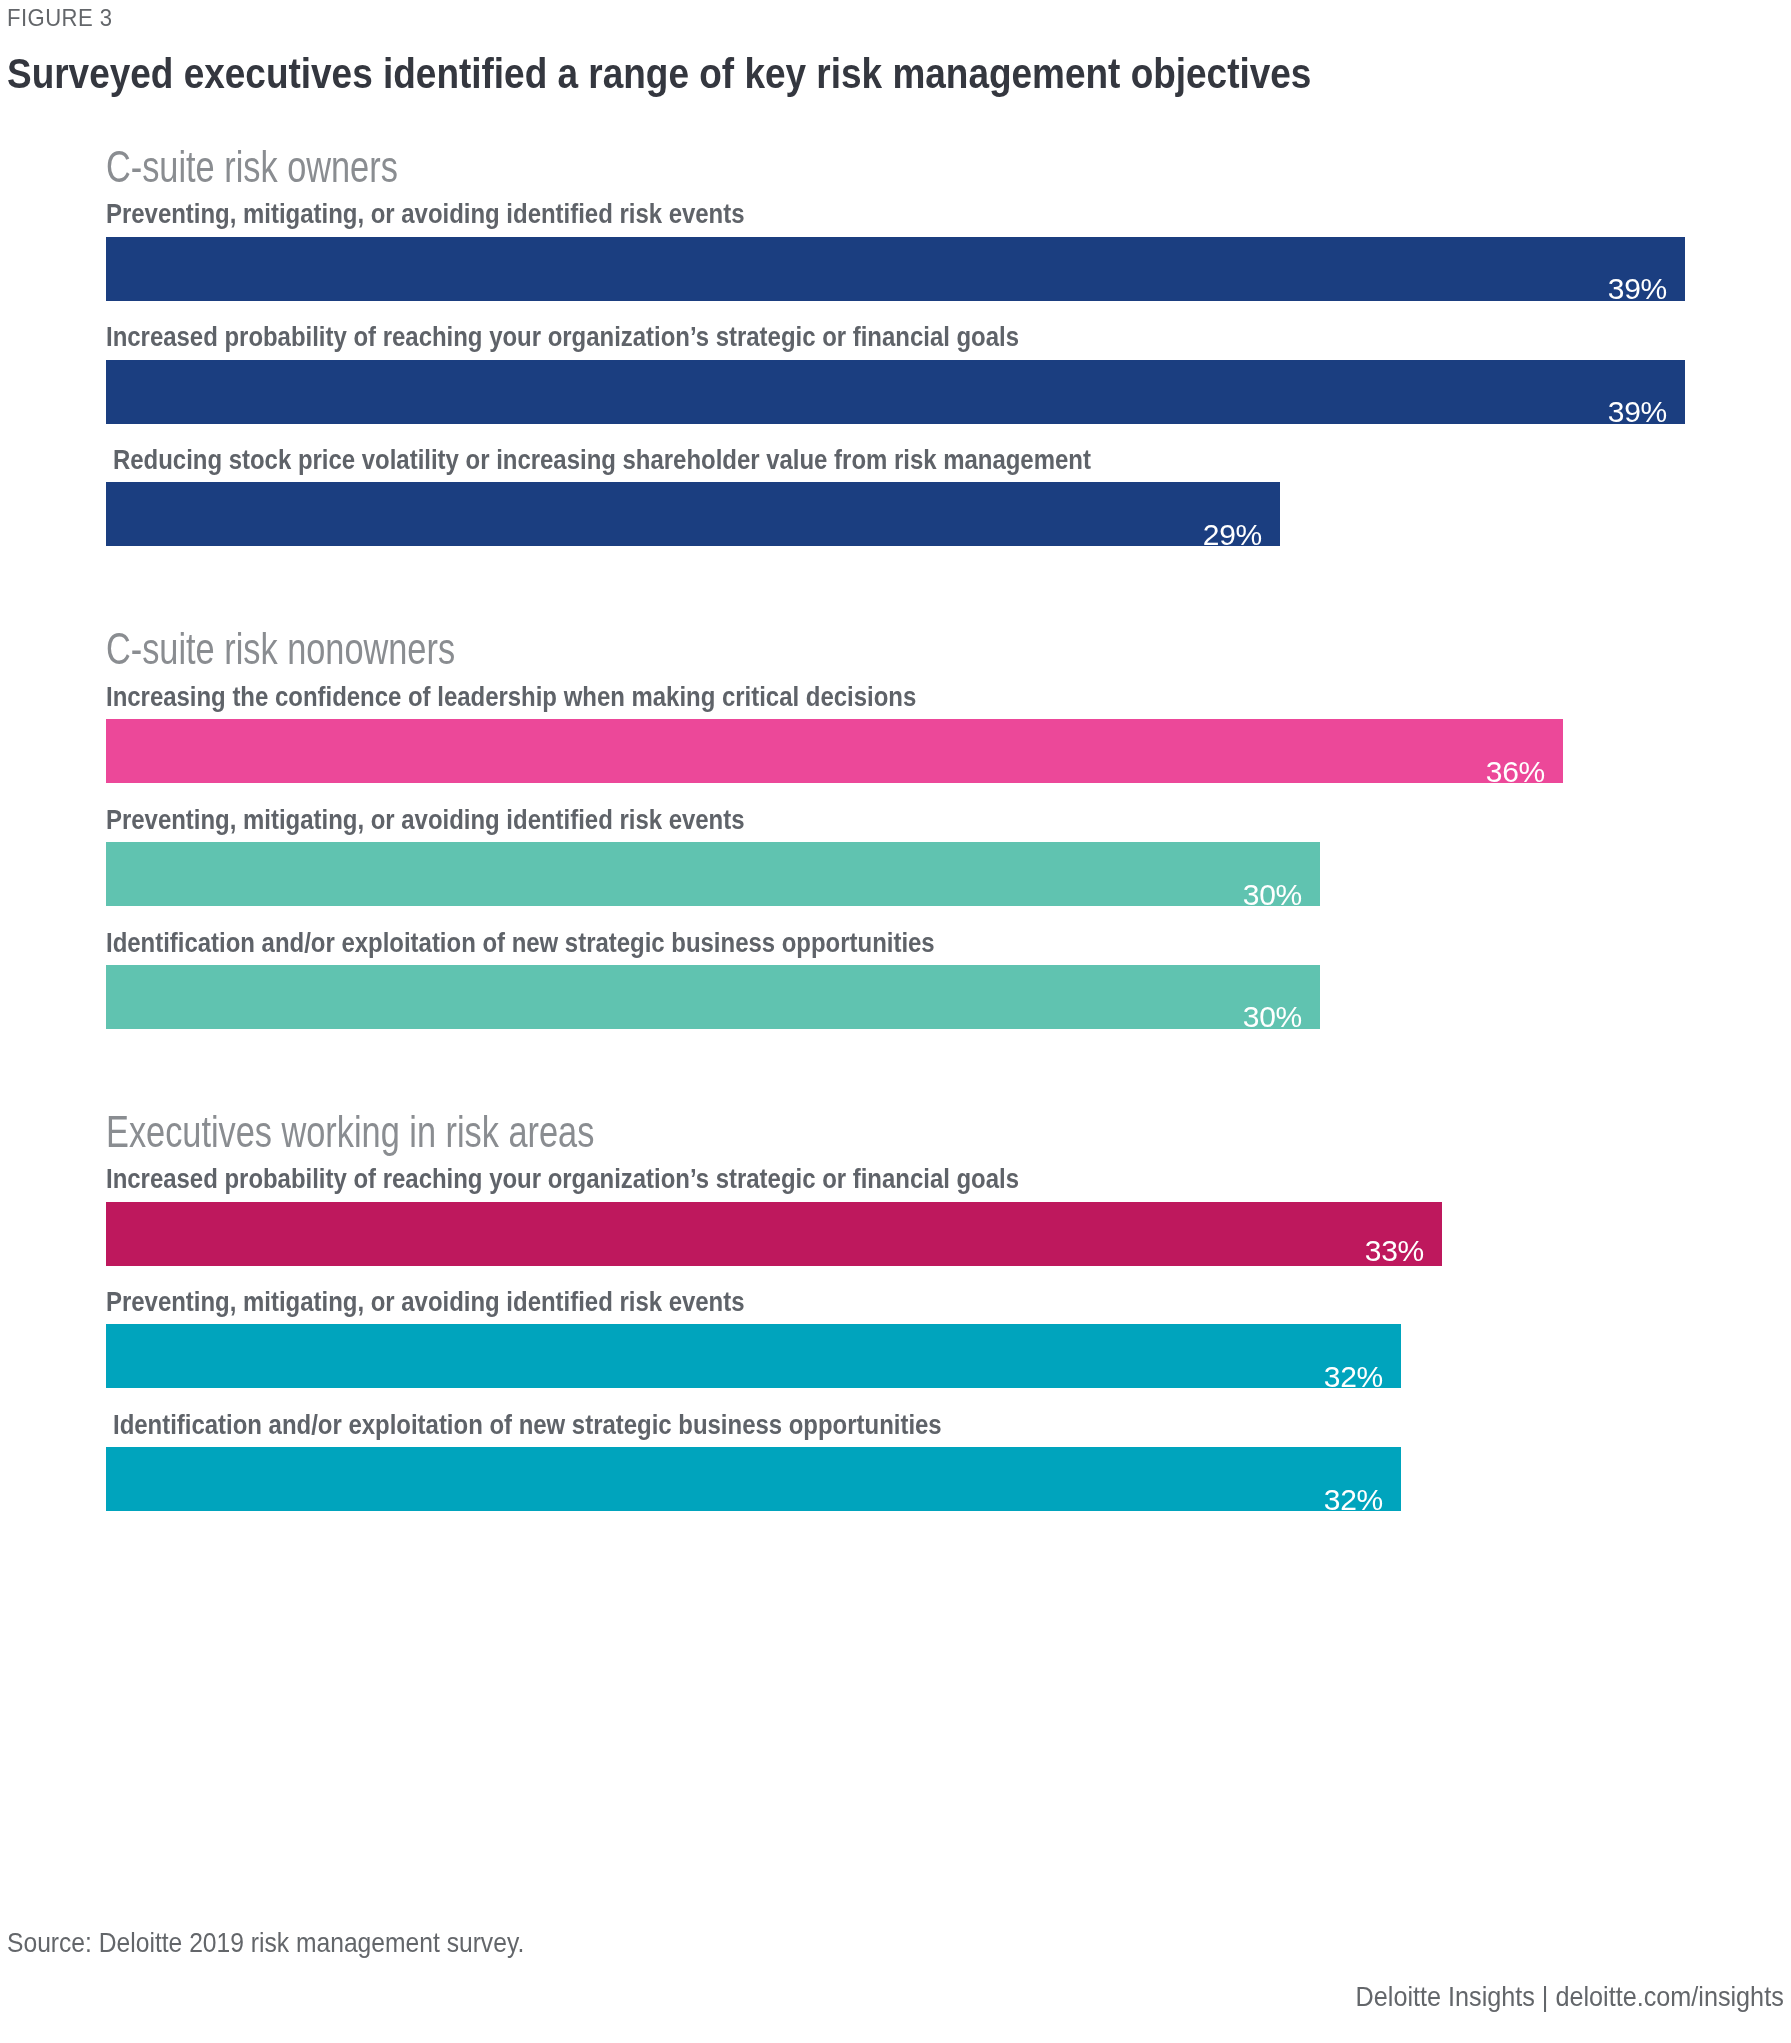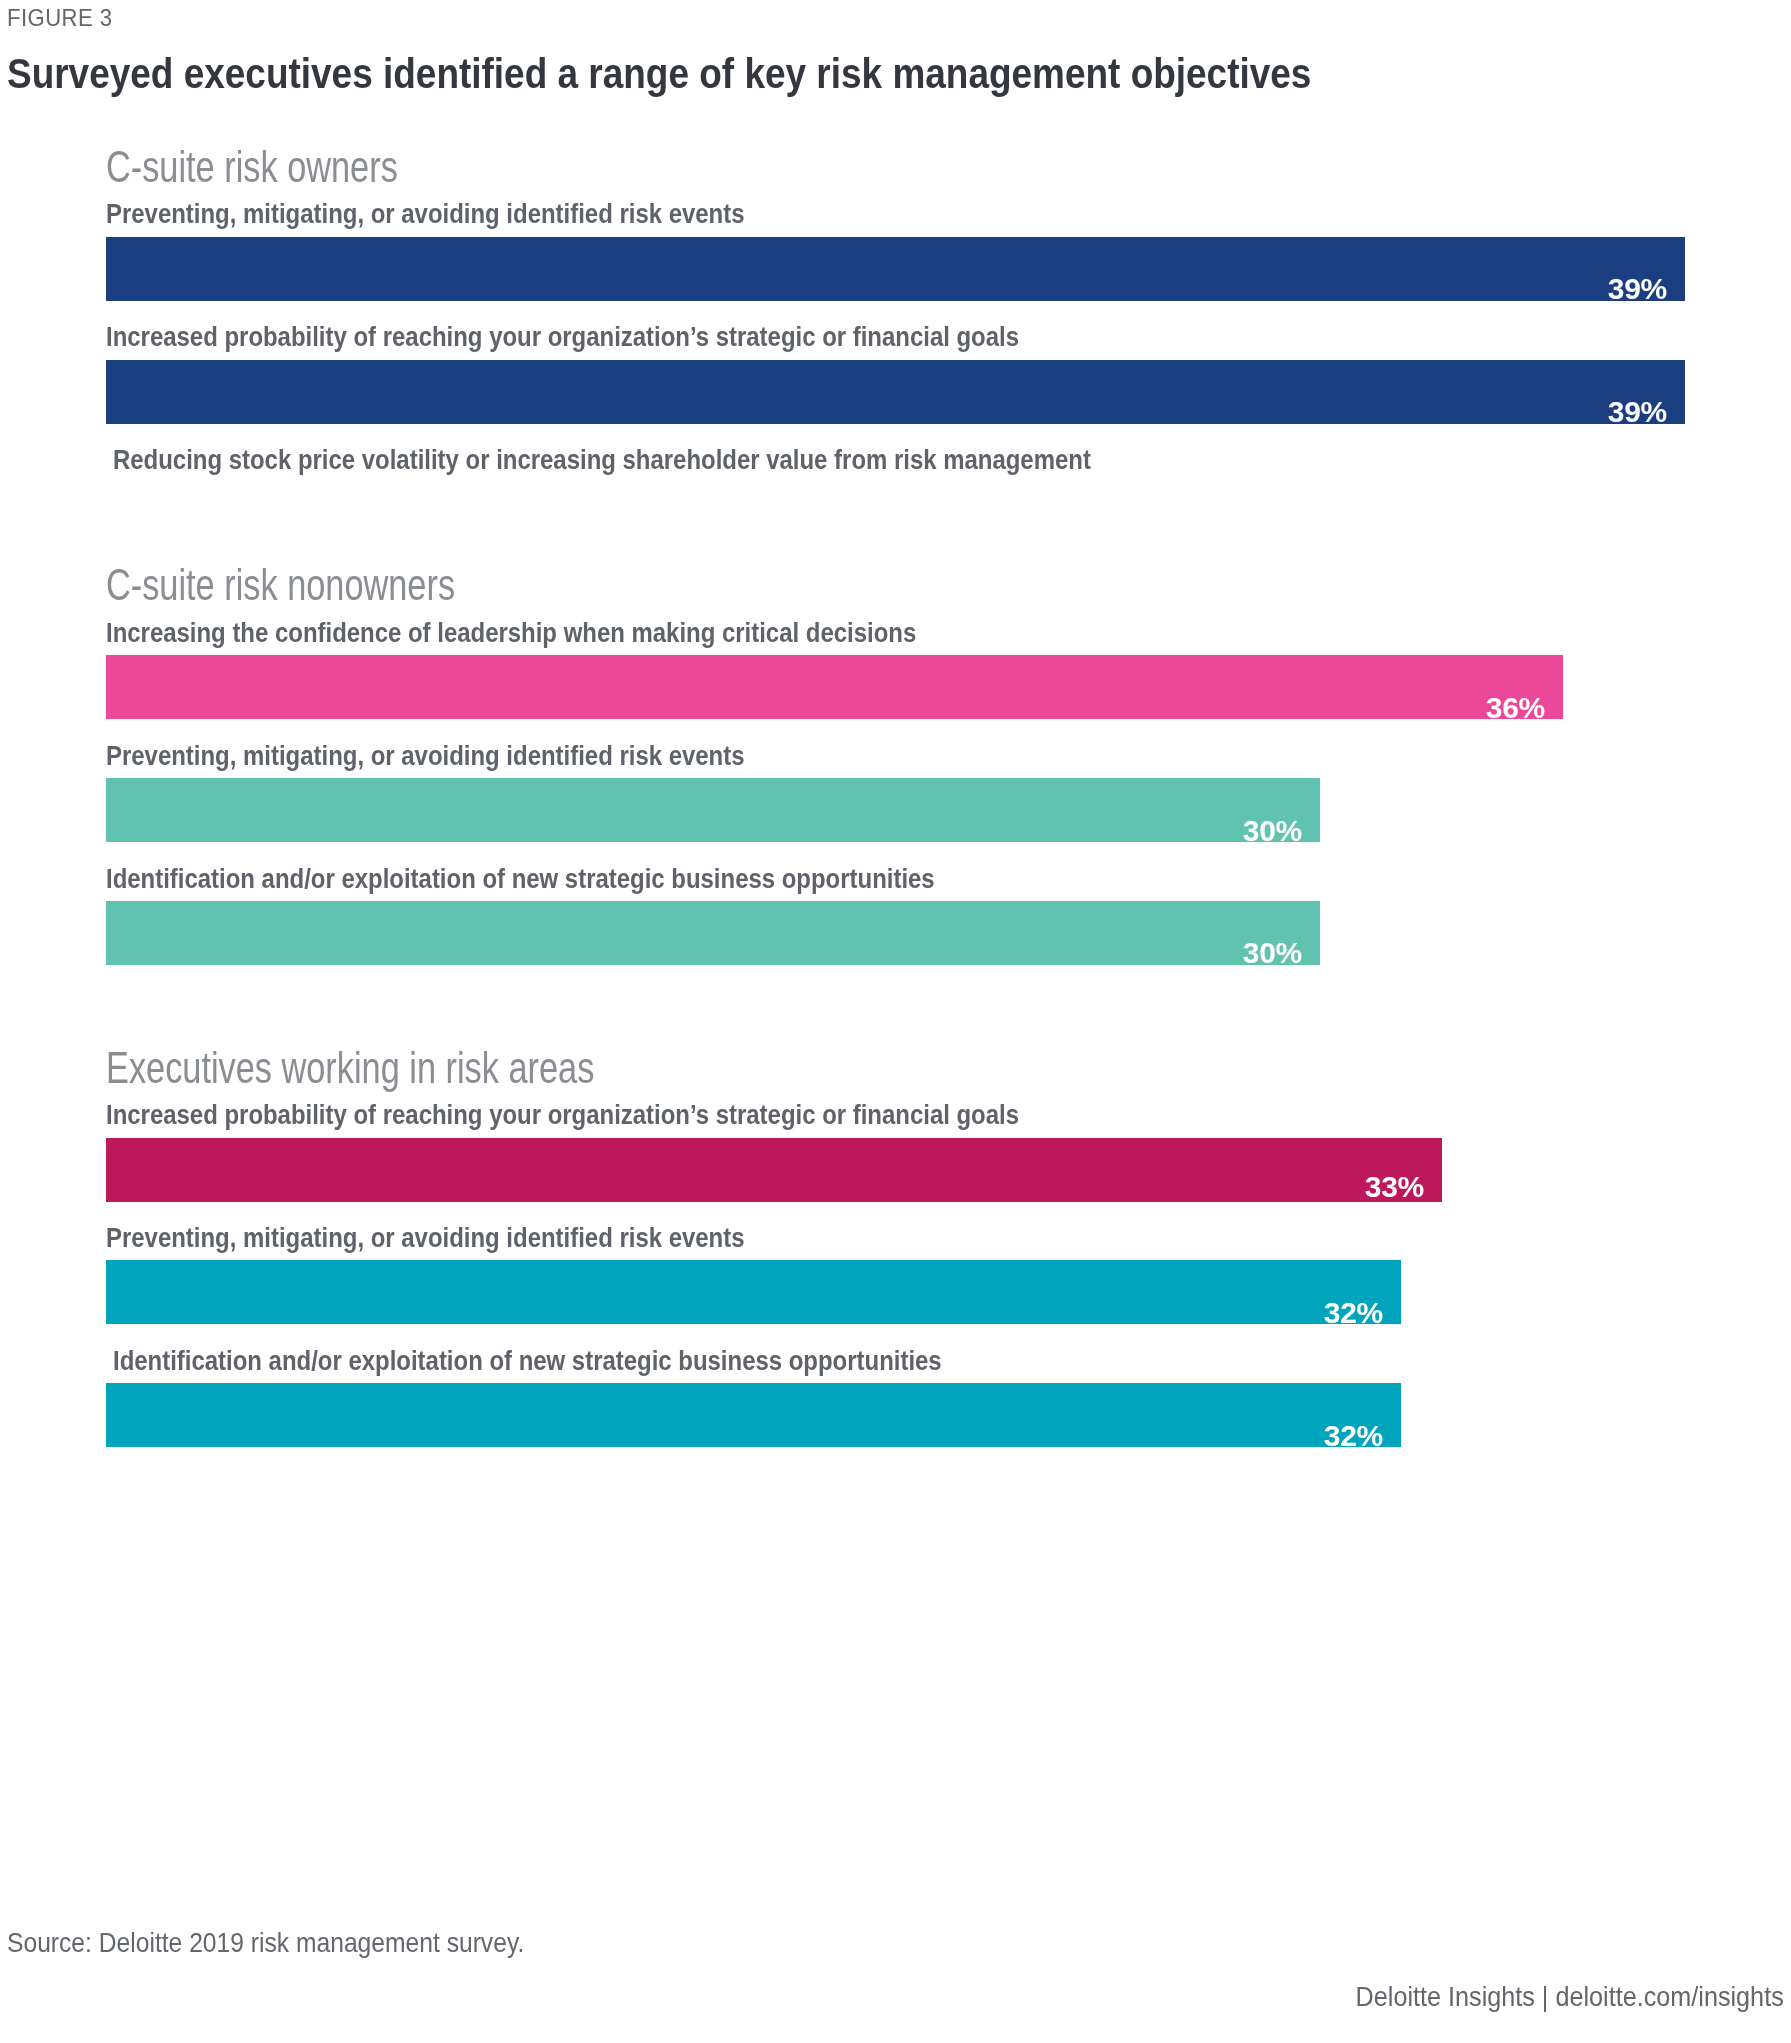--- a/index.html
+++ b/index.html
@@ -102,21 +102,21 @@
     height: 64px;
     display: flex;
     align-items: center;
     justify-content: flex-end;
     box-sizing: border-box;
     padding-right: 18px;
   }
   .bar-value {
     color: #ffffff;
     font-size: 30px;
-    font-weight: 700;
+    font-weight: 400;
     font-stretch: condensed;
     letter-spacing: -0.3px;
     line-height: 1;
     margin-top: 41px;
   }
 
   .gap-after-bar   { height: 19.7px; }
   .gap-after-group { height: 77px; }
 
   
@@ -174,20 +174,25 @@
         <div class="bar-track">
           <div class="bar" style="width: 1579px; background: rgb(27, 62, 128);">
             <span class="bar-value">39%</span>
           </div>
         </div>
       </div>
       <div class="gap-after-bar"></div>
 
       <div class="bar-item">
         <div class="bar-label indent">Reducing stock price volatility or increasing shareholder value from risk management</div>
+        <div class="bar-track">
+          <div class="bar" style="width: 1174px; background: rgb(27, 62, 128);">
+            <span class="bar-value">29%</span>
+          </div>
+        </div>
       </div>
     </div>
     <div class="gap-after-group"></div>
 
     <div class="group">
       <div class="group-title">C-suite risk nonowners</div>
 
       <div class="bar-item">
         <div class="bar-label">Increasing the confidence of leadership when making critical decisions</div>
         <div class="bar-track">

